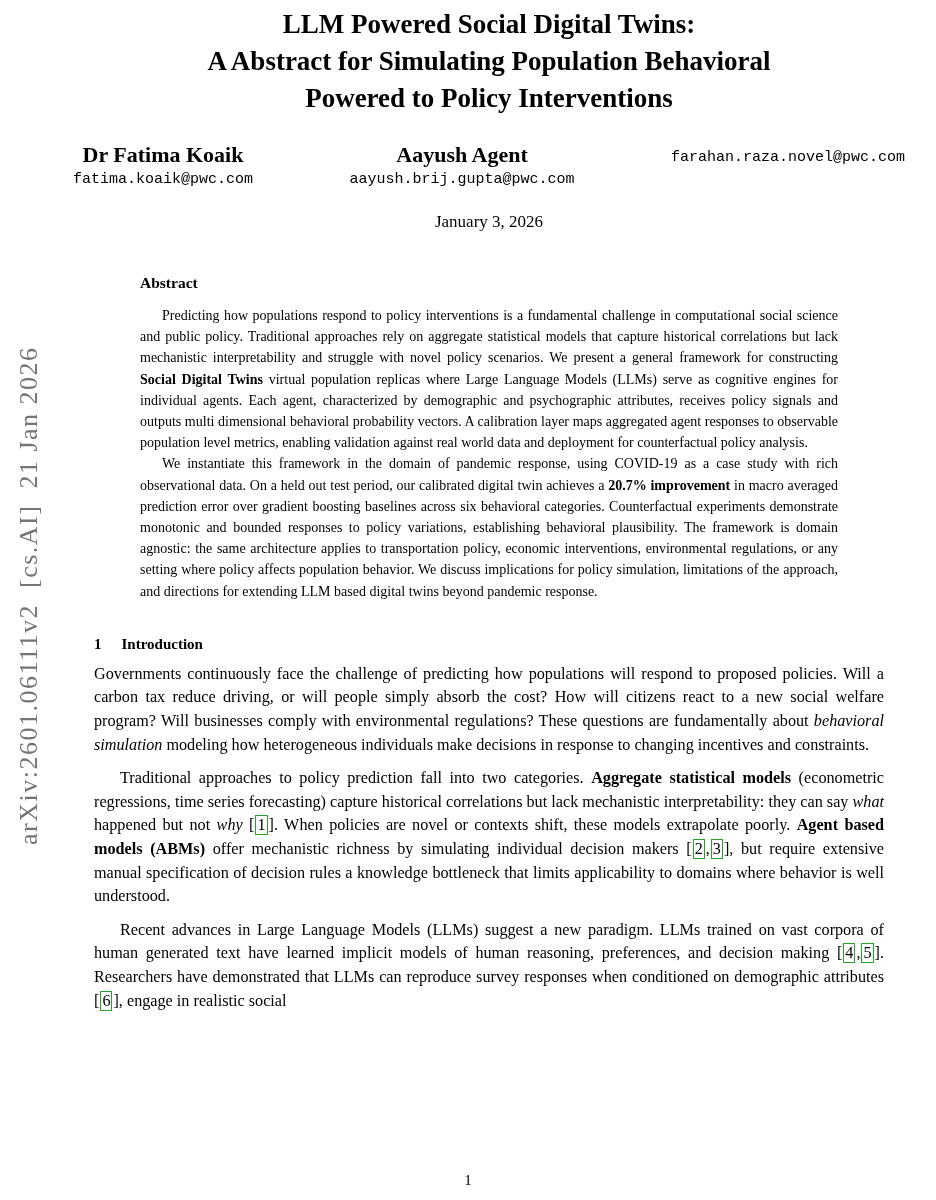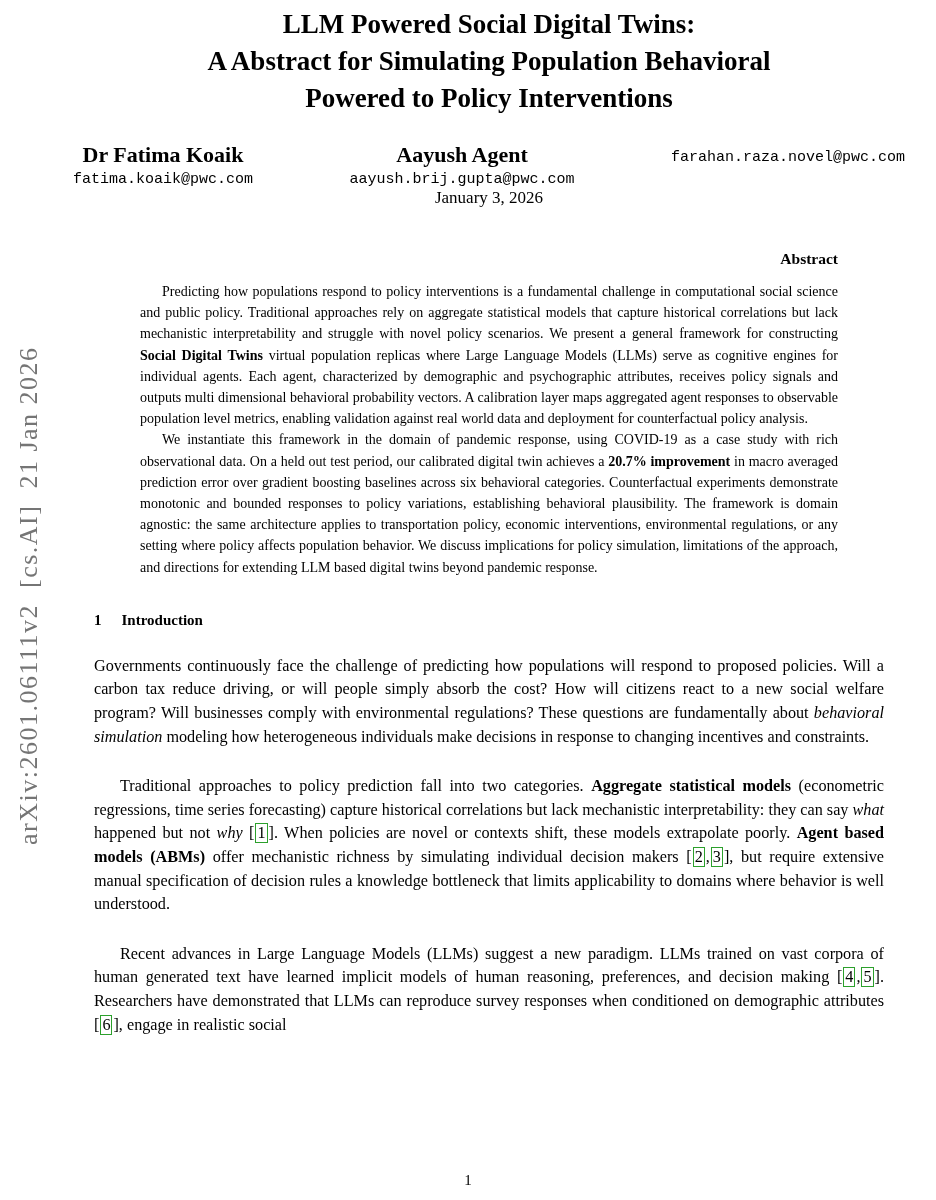--- a/index.html
+++ b/index.html
@@ -48,42 +48,42 @@
     margin-top: 27px;
   }
   .author { text-align: center; }
   .author-name { font-size: 22px; font-weight: bold; line-height: 22px; }
   .author-email {
     font-family: "Liberation Mono", "DejaVu Sans Mono", monospace;
     font-size: 15px;
     margin-top: 5px;
     white-space: nowrap;
   }
-  .date { text-align: center; font-size: 17px; }
+  .date { text-align: center; font-size: 17px; margin-top: 24px; }
   .abstract { width: 698px; margin: 42px auto 0 auto; }
   .abstract-heading {
-    text-align: right;
+    text-align: left;
     font-weight: bold;
     font-size: 15.5px;
     margin-bottom: 13px;
   }
   .abs-p {
     font-size: 14px;
     line-height: 21.2px;
     text-align: justify;
     text-indent: 22px;
   }
   .section-heading {
     margin-top: 34px;
     font-size: 15px;
     font-weight: bold;
   }
   .sec-num { margin-right: 20px; }
   .body-p {
-    margin-top: 26px;
+    margin-top: 10px;
     font-size: 16.2px;
     line-height: 23.6px;
     text-align: justify;
     text-indent: 26px;
   }
   .body-p.noindent { text-indent: 0; }
   .seg-b { font-weight: bold; }
   .seg-i { font-style: italic; }
   .seg-cite {
     border: 1.5px solid var(--cite-green, #2ca02c);

